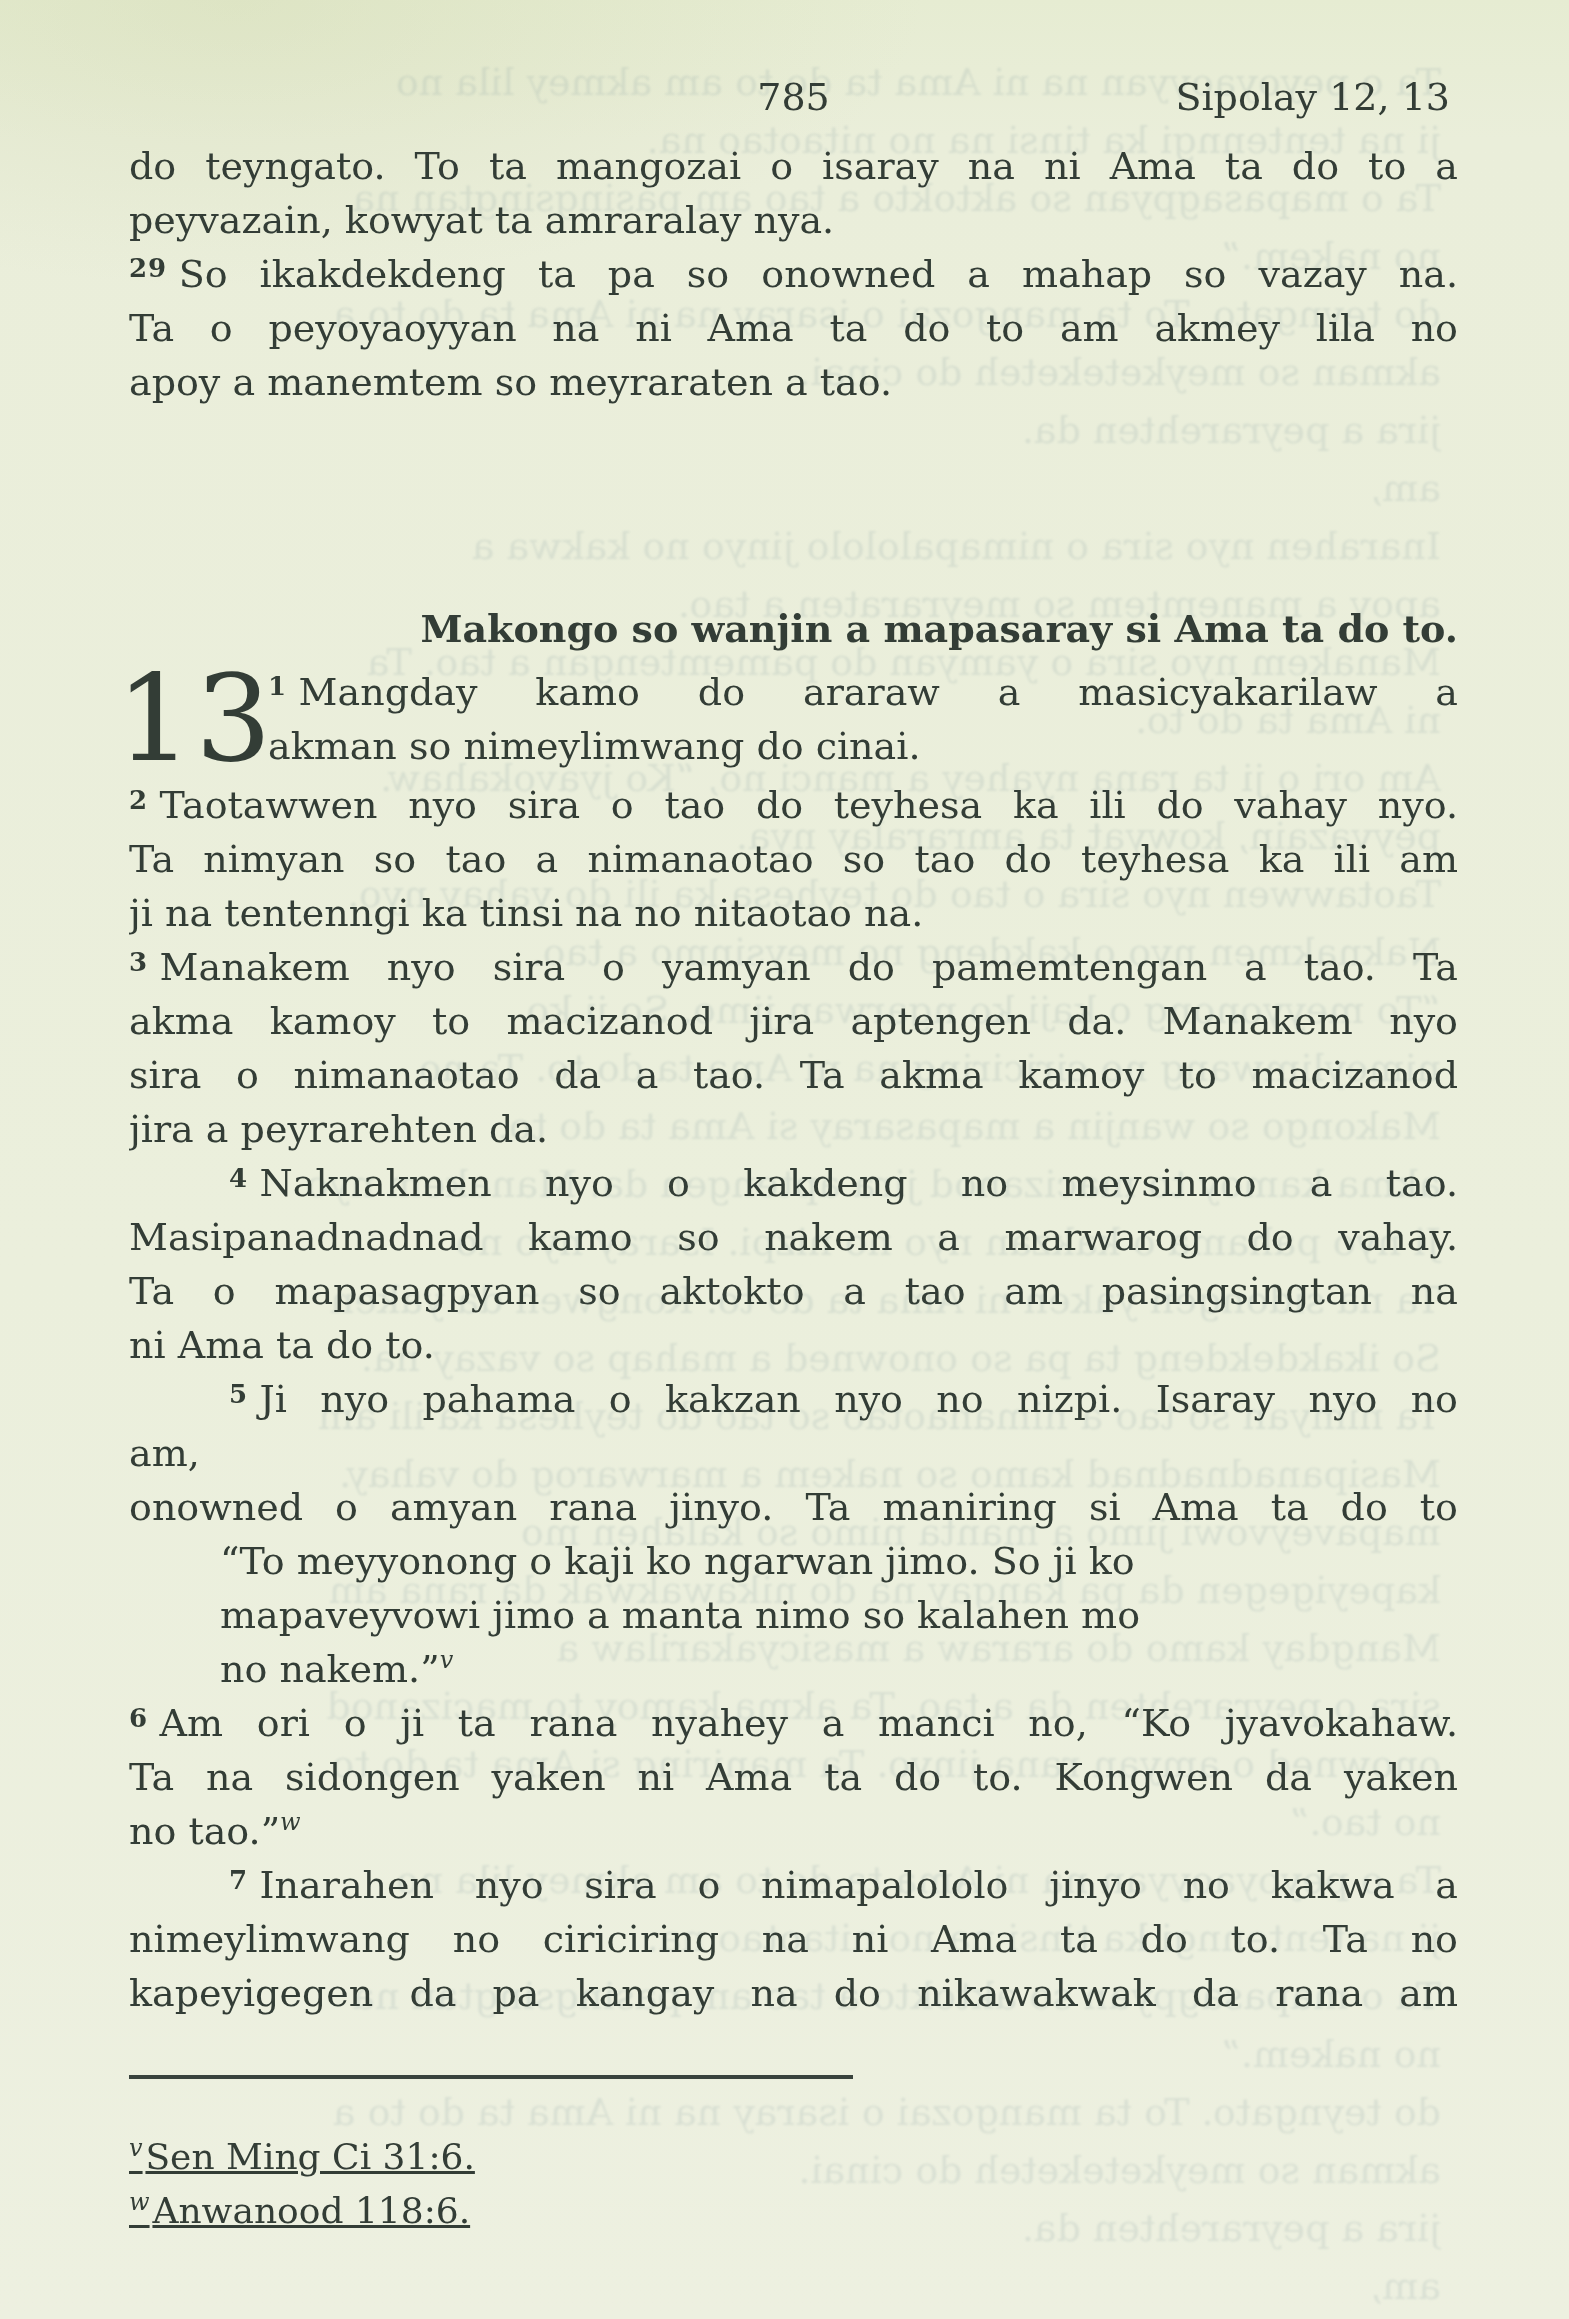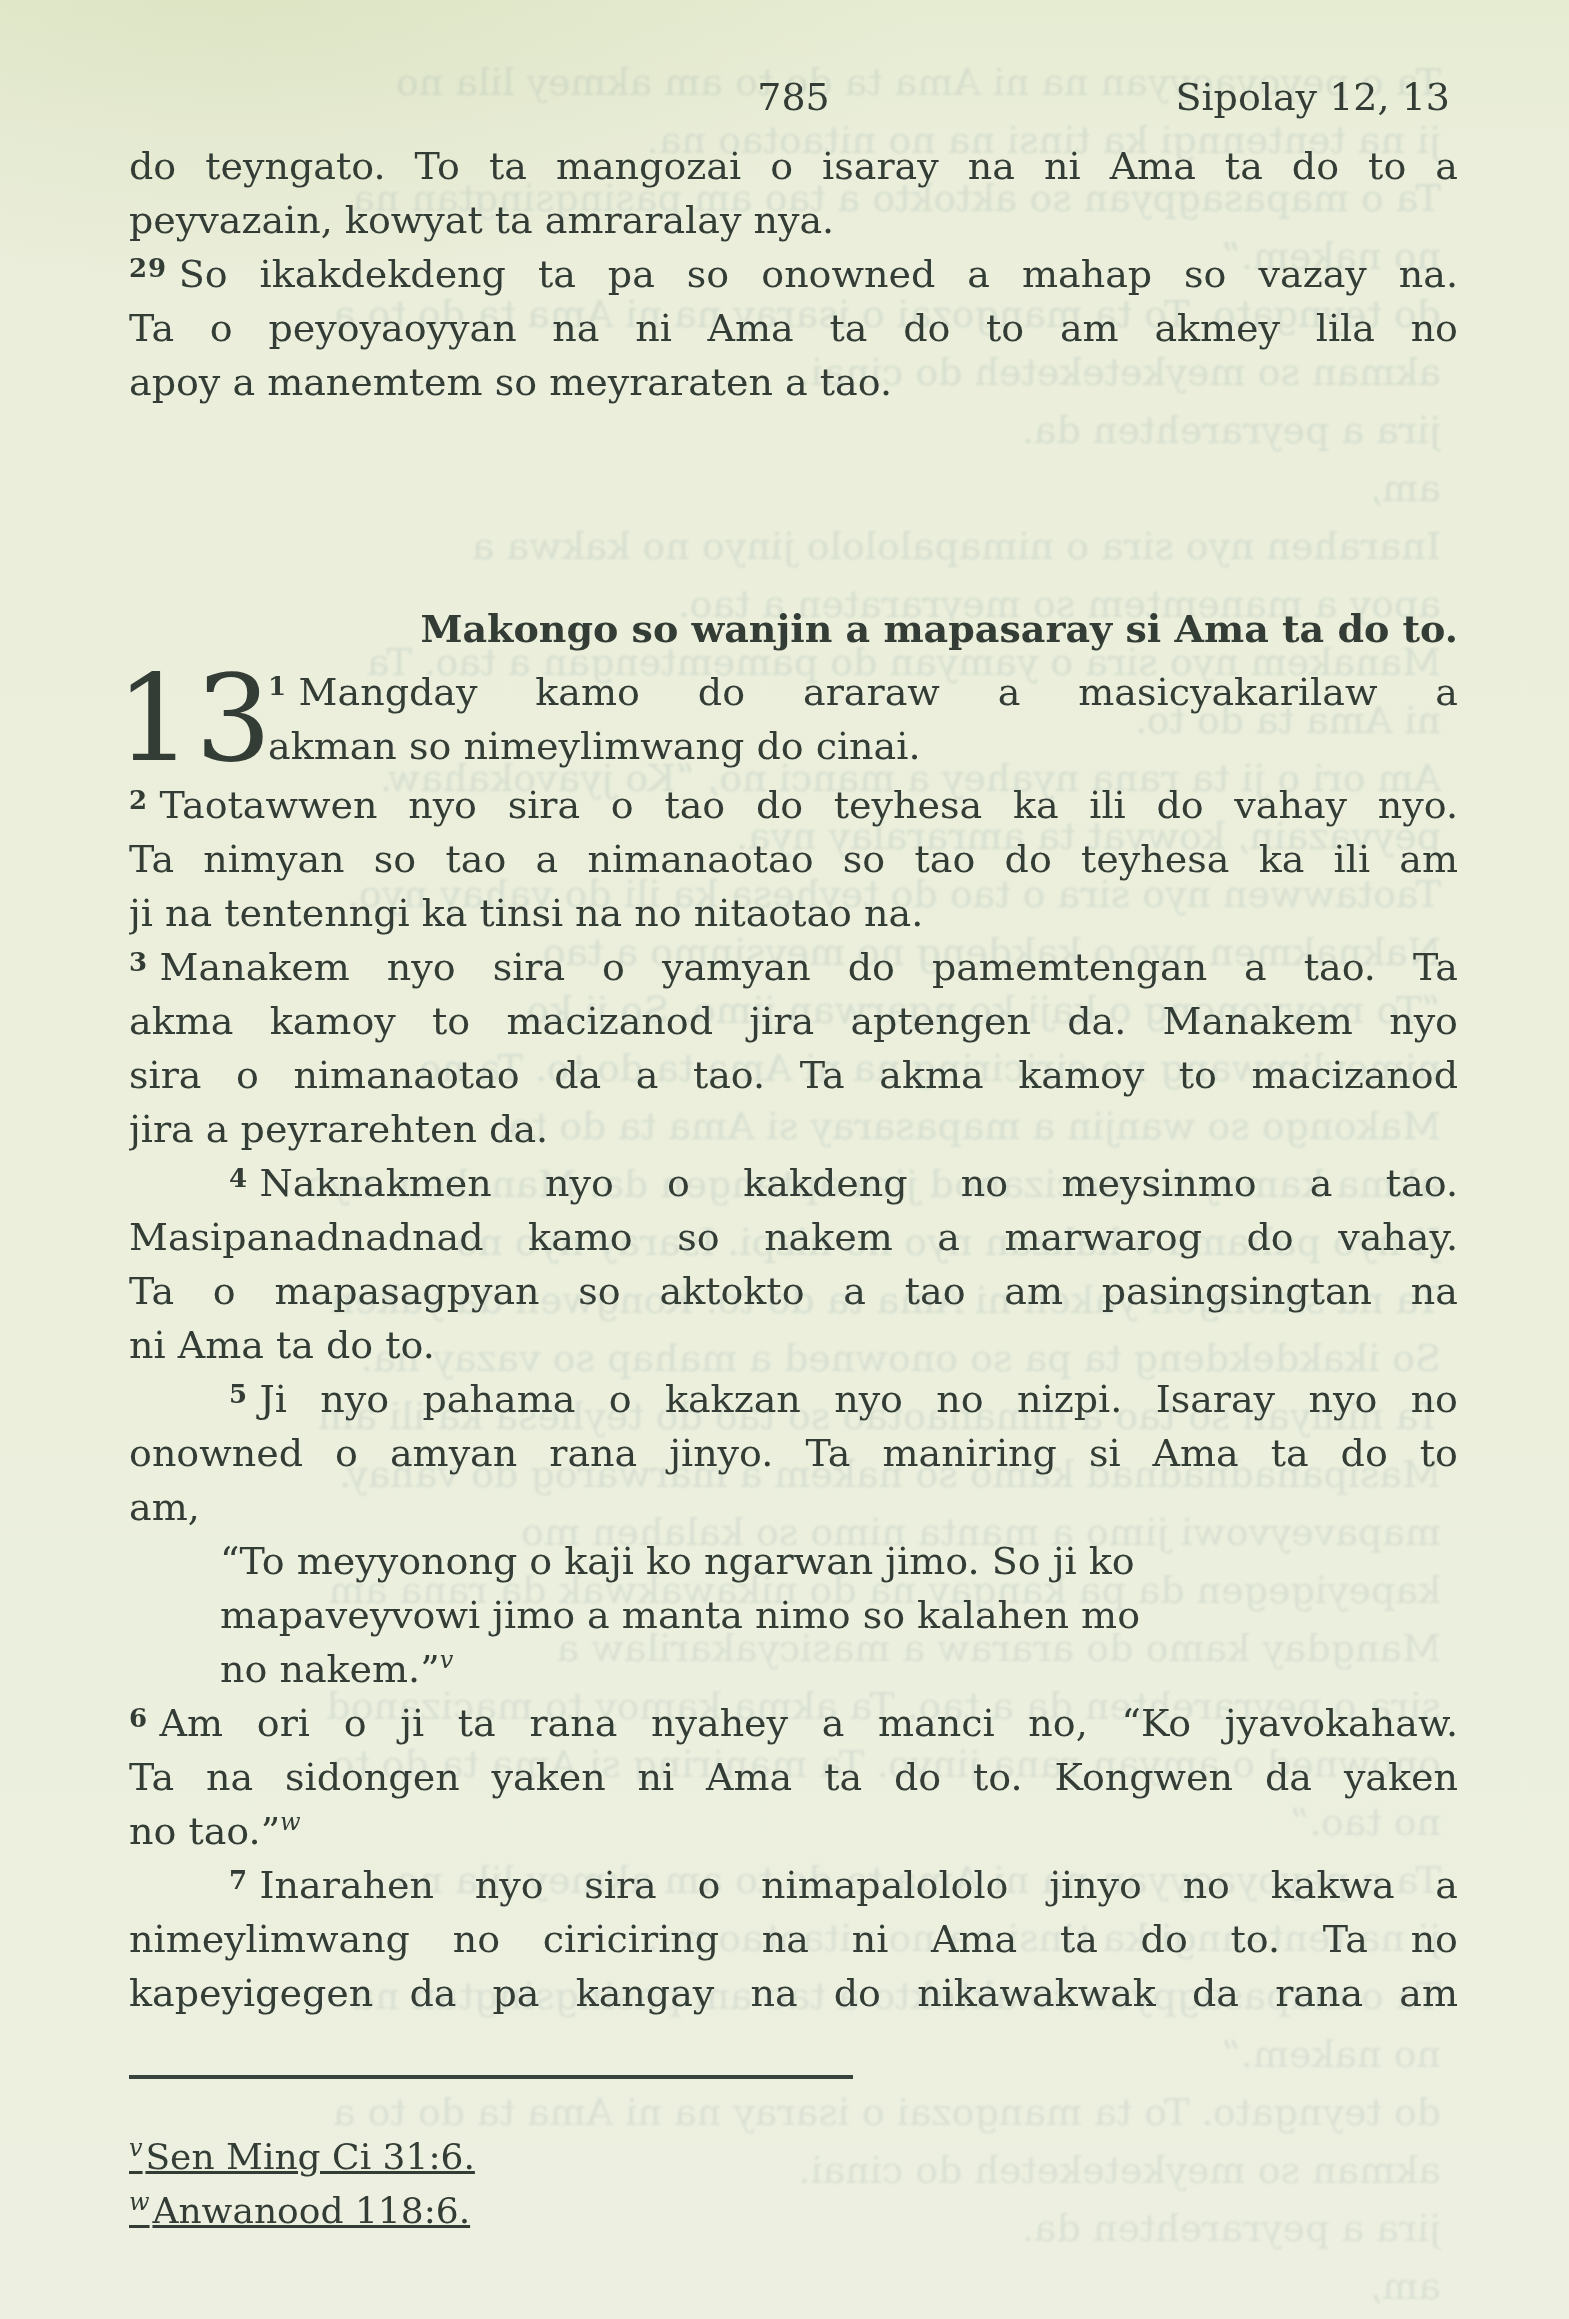--- a/index.html
+++ b/index.html
@@ -150,22 +150,22 @@
           <div class="line">jira a peyrarehten da.</div>
         </div>
         <div class="para">
           <div class="line jline indent"><span class="vnum">4</span>Naknakmen nyo o kakdeng no meysinmo a tao.</div>
           <div class="line jline">Masipanadnadnad kamo so nakem a marwarog do vahay.</div>
           <div class="line jline">Ta o mapasagpyan so aktokto a tao am pasingsingtan na</div>
           <div class="line">ni Ama ta do to.</div>
         </div>
         <div class="para">
           <div class="line jline indent"><span class="vnum">5</span>Ji nyo pahama o kakzan nyo no nizpi. Isaray nyo no</div>
+          <div class="line">am,</div>
           <div class="line jline">onowned o amyan rana jinyo. Ta maniring si Ama ta do to</div>
-          <div class="line">am,</div>
         </div>
         <div class="quote">
           <div class="line">“To meyyonong o kaji ko ngarwan jimo. So ji ko</div>
           <div class="line">mapaveyvowi jimo a manta nimo so kalahen mo</div>
           <div class="line">no nakem.”<sup class="note">v</sup></div>
         </div>
         <div class="para">
           <div class="line jline"><span class="vnum">6</span>Am ori o ji ta rana nyahey a manci no, “Ko jyavokahaw.</div>
           <div class="line jline">Ta na sidongen yaken ni Ama ta do to. Kongwen da yaken</div>
           <div class="line">no tao.”<sup class="note">w</sup></div>

